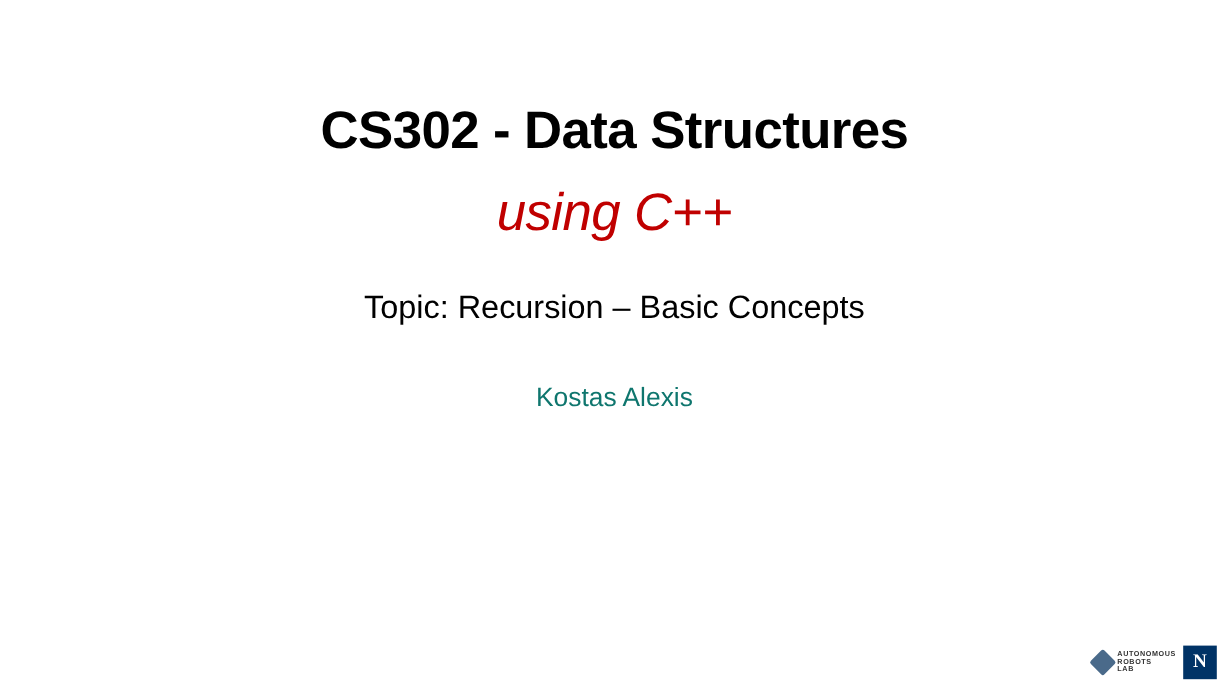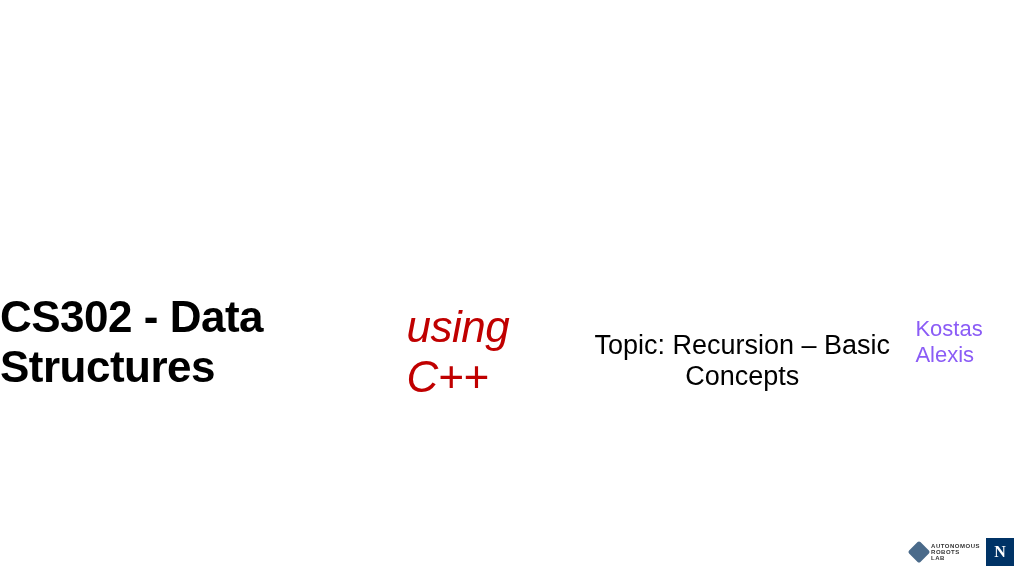--- a/index.html
+++ b/index.html
@@ -12,23 +12,23 @@
       height: 576px;
       background: #ffffff;
       font-family: "Century Gothic", "Futura", "Avant Garde", sans-serif;
       position: relative;
       overflow: hidden;
     }
     .slide {
       width: 100%;
       height: 100%;
       display: flex;
-      flex-direction: row;
+      flex-direction: column;
       align-items: center;
-      padding-top: 108px;
+      padding-top: 84px;
     }
     .title-line1 {
       font-size: 44px;
       font-weight: bold;
       color: #000000;
       letter-spacing: -0.5px;
     }
     .title-line2 {
       font-size: 44px;
       font-style: italic;
@@ -38,21 +38,22 @@
     }
     .topic {
       font-size: 27px;
       color: #000000;
       margin-top: 38px;
       font-weight: 400;
       text-align: center;
     }
     .author {
       font-size: 22px;
-      color: #8b5cf6;
+      color: #0f766e;
+      margin-top: 46px;
       font-weight: 400;
     }
     .footer {
       position: absolute;
       bottom: 10px;
       right: 10px;
       display: flex;
       align-items: center;
       gap: 6px;
     }

